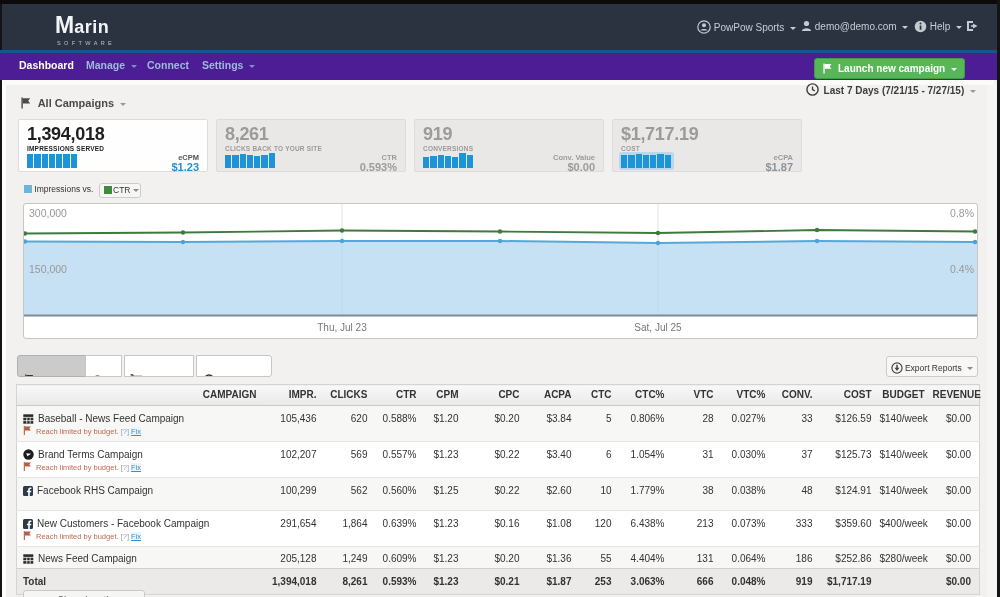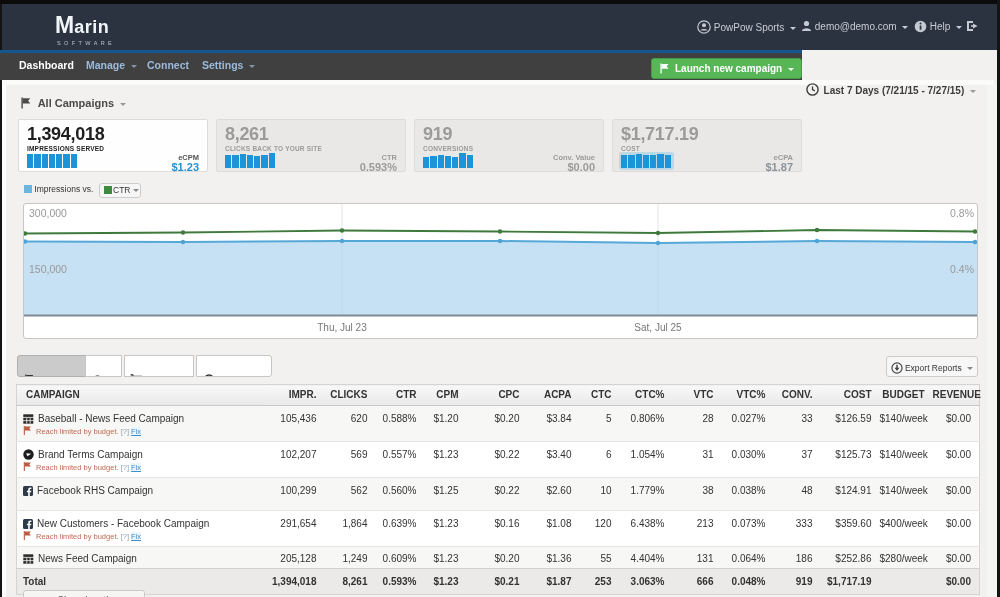--- a/index.html
+++ b/index.html
@@ -13,23 +13,23 @@
 #leftedge { left:0; top:4px; width:2px; height:593px; background:#141414; }
 #leftwhite { left:2px; top:80px; width:4px; height:517px; background:#fdfdfd; }
 #rightedge { left:997px; top:0; width:3px; height:597px; background:#141414; }
 #rightwhite { left:987px; top:84px; width:10px; height:513px; background:#f5f5f4; }
 #logo { left:55px; top:12px; color:#f2f5f8; }
 #logo .m { font-size:23px; font-weight:bold; }
 #logo .arin { font-size:18px; font-weight:bold; letter-spacing:0.5px; }
 #logo .sw { font-size:5.5px; letter-spacing:3.4px; color:#b9c2cc; margin-top:1px; margin-left:2px; }
 .hdritem { color:#c6ccd4; font-size:10px; font-weight:normal; top:20px; }
 
-#nav { left:0; top:50px; width:802px; height:30px; background:#404040; border-top:3px solid #15568f; }
+#nav { left:0; top:50px; width:997px; height:30px; background:#4c1d95; border-top:3px solid #15568f; }
 .navitem { position:absolute; top:6px; font-size:10.5px; font-weight:bold; color:#9cbbdb; }
-#launch { position:absolute; right:0; top:5px; height:21px; background:#57b757; border:1px solid #459a45; border-radius:3px; color:#fff; font-size:10px; font-weight:bold; padding:4px 7px 0 7px; }
+#launch { position:absolute; right:32px; top:5px; height:21px; background:#57b757; border:1px solid #459a45; border-radius:3px; color:#fff; font-size:10px; font-weight:bold; padding:4px 7px 0 7px; }
 
 #allcamp { left:20px; top:97px; font-size:11px; font-weight:bold; color:#4a4a4a; }
 #daterow { right:24px; top:83px; font-size:10px; font-weight:bold; color:#3c3c3c; }
 
 .card { position:absolute; top:119px; width:190px; height:53px; border:1px solid #dddcda; border-radius:2px; }
 .card.active { background:#fefefe; }
 .card.inactive { background:#e9e8e6; }
 .bignum { position:absolute; left:8px; top:4px; font-size:18px; font-weight:bold; letter-spacing:-0.3px; }
 .cardlabel { position:absolute; left:8px; top:25px; font-size:6.5px; font-weight:bold; letter-spacing:0.2px; }
 .minilabel { position:absolute; right:8px; top:33px; font-size:7.5px; font-weight:bold; text-align:left; }
@@ -46,21 +46,21 @@
 
 .tab { position:absolute; top:355px; height:22px; border:1px solid #c6c6c6; background:#fff; font-size:9px; color:#3a3a3a; padding:18px 0 0 6px; white-space:nowrap; overflow:hidden; }
 #tab1 { left:17px; width:69px; background:#cbcbcb; border-color:#b0b0b0; border-radius:3px 0 0 3px; }
 #tab2 { left:85px; width:37px; padding-left:5px; }
 #tab3 { left:124px; width:70px; padding-left:5px; }
 #tab4 { left:196px; width:76px; border-radius:0 3px 3px 0; }
 #exportbtn { position:absolute; top:356px; right:22px; height:21px; border:1px solid #ccc; background:#f7f7f7; border-radius:3px; font-size:8.5px; color:#333; padding:5px 4px 0 4px; }
 
 #tbl { left:16px; top:384px; width:963px; background:#fff; border:1px solid #d5d4d2; border-collapse:collapse; table-layout:fixed; font-size:10px; color:#333; }
 #tbl th { background:linear-gradient(#f8f8f8,#e9e9e9); font-size:10px; font-weight:bold; text-align:right; padding:4px 8px 5px 0; border-bottom:1px solid #c9c9c9; }
-#tbl th.cl { text-align:left; padding-left:9px; }
+#tbl th.cl { text-align:right; padding-left:9px; }
 #tbl td { text-align:right; padding:0 8px 0 0; vertical-align:top; line-height:12px; }
 #tbl td.cl { text-align:left; padding-left:6px; }
 #tbl tr.stripe { background:#f7f7f5; }
 #tbl tr.rowline td { border-top:1px solid #e4e4e2; }
 #tbl tr.mainrow td { padding-top:7px; }
 #tbl tr.single td { padding-top:7px; padding-bottom:13px; }
 #tbl tr.single5 td { padding-top:6px; padding-bottom:3px; }
 #tbl tr.total td { background:#eceae8; font-weight:bold; border-top:1px solid #d0d0ce; padding-top:7px; padding-bottom:6px; }
 .warn { line-height:11px; padding:1px 0 4px 12px; }
 .warn { font-size:7.5px; color:#bd6a52; }

